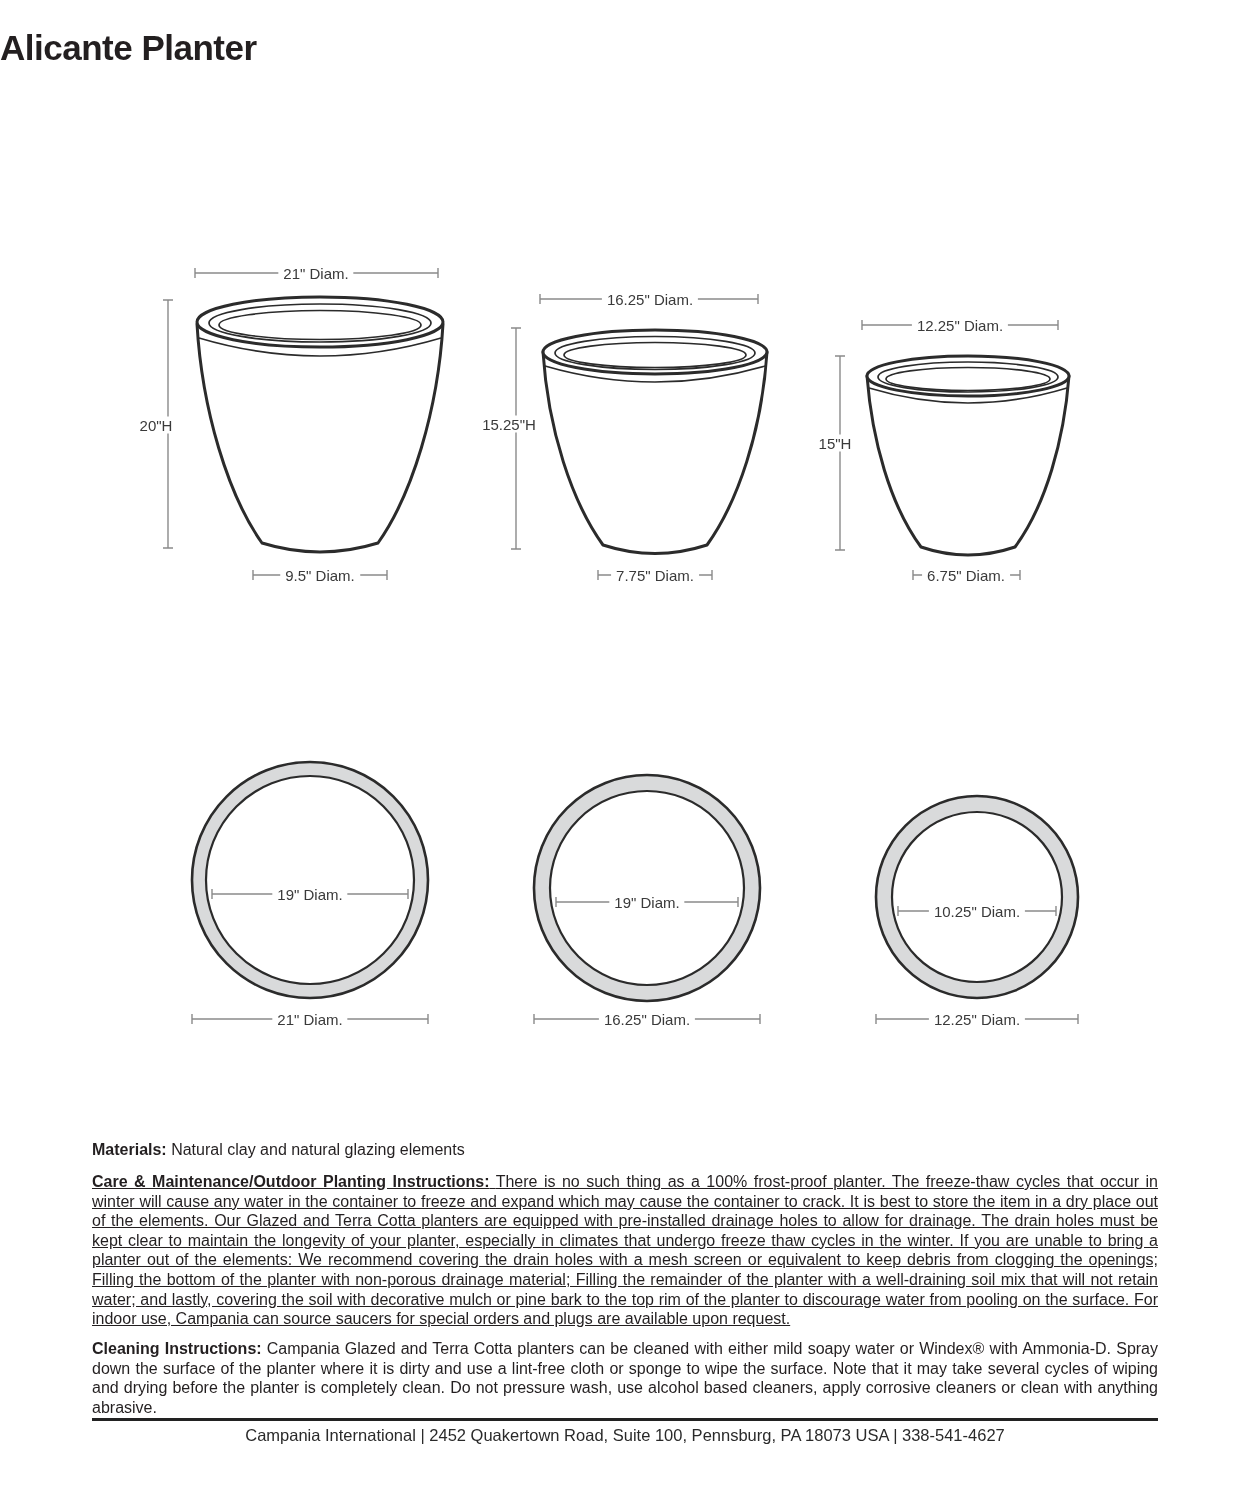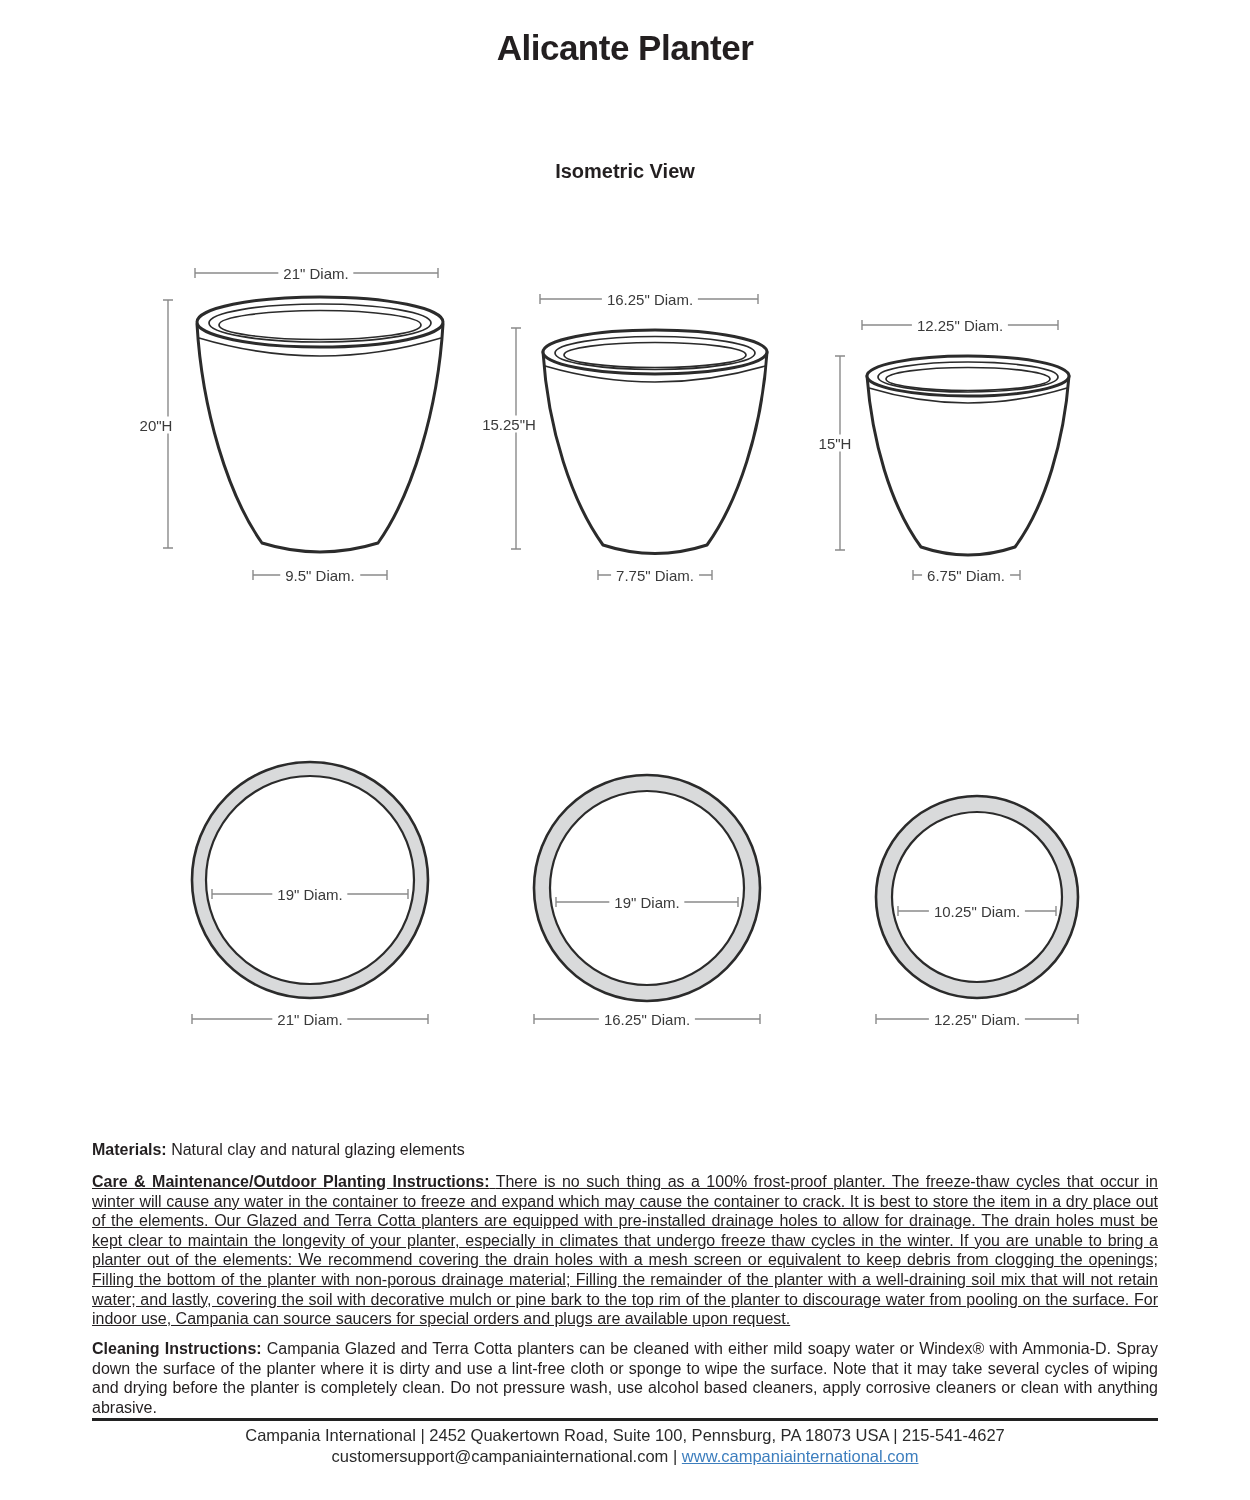--- a/index.html
+++ b/index.html
@@ -1,19 +1,19 @@
 <!DOCTYPE html>
 <html><head>
 <meta charset="utf-8">
 <title>Alicante Planter Spec Sheet</title>
 <style>
   html,body{margin:0;padding:0;background:#fff;}
   .page{position:relative;width:1250px;height:1500px;background:#fff;margin:0 auto;overflow:hidden;
         font-family:"Liberation Sans",sans-serif;color:#231f20;}
-  .page-title{position:absolute;top:28px;left:0;width:100%;text-align:center;
+  .page-title{position:absolute;top:28px;left:0;width:100%;text-align:left;
         font-size:35px;font-weight:bold;letter-spacing:-0.5px;}
   .section-heading{position:absolute;left:0;width:100%;text-align:center;
         font-size:20px;font-weight:bold;}
   #iso-heading{top:160px;}
   #top-heading{top:650px;}
   svg{position:absolute;left:0;}
   #iso-svg{top:240px;}
   #topview-svg{top:740px;}
   .outline-fill{fill:#ffffff;stroke:#2b2b2b;stroke-width:3;stroke-linecap:round;}
   .thin{fill:none;stroke:#2b2b2b;stroke-width:1.7;}
@@ -35,21 +35,20 @@
   #footer-line2{top:1447px;}
   .footer-link{color:#3d7ebe;text-decoration:underline;}
 </style>
 </head>
 <body>
 
 <div class="page">
 
   <div class="page-title">Alicante Planter</div>
 
-  <div class="section-heading" id="iso-heading">Isometric View</div>
 
   <svg id="iso-svg" width="1250" height="360" viewBox="0 0 1250 360">
 
     <g>
       <path class="dim" d="M195,28 V38 M195,33 H438 M438,28 V38"></path>
       <path class="dim" d="M163,60 H173 M168,60 V308 M163,308 H173"></path>
       <path class="dim" d="M253,330 V340 M253,335 H387 M387,330 V340"></path>
       <path class="outline-fill" d="M197,84 C202,170 228,255 262,303 Q320,321 378,303 C412,255 438,170 443,84"></path>
       <path class="thin" d="M199,98 Q320,134 441,98"></path>
       <ellipse class="ellipse-fill" cx="320" cy="82" rx="123" ry="25"></ellipse>
@@ -129,20 +128,15 @@
 
   <div class="textblock" id="care-para">
     <p><span class="para-label">Care &amp; Maintenance/Outdoor Planting Instructions:</span> <span>There is no such thing as a 100% frost-proof planter. The freeze-thaw cycles that occur in winter will cause any water in the container to freeze and expand which may cause the container to crack. It is best to store the item in a dry place out of the elements. Our Glazed and Terra Cotta planters are equipped with pre-installed drainage holes to allow for drainage. The drain holes must be kept clear to maintain the longevity of your planter, especially in climates that undergo freeze thaw cycles in the winter. If you are unable to bring a planter out of the elements: We recommend covering the drain holes with a mesh screen or equivalent to keep debris from clogging the openings; Filling the bottom of the planter with non-porous drainage material; Filling the remainder of the planter with a well-draining soil mix that will not retain water; and lastly, covering the soil with decorative mulch or pine bark to the top rim of the planter to discourage water from pooling on the surface. For indoor use, Campania can source saucers for special orders and plugs are available upon request.</span></p>
   </div>
 
   <div class="textblock" id="cleaning-para">
     <p><span class="para-label">Cleaning Instructions:</span> <span>Campania Glazed and Terra Cotta planters can be cleaned with either mild soapy water or Windex® with Ammonia-D. Spray down the surface of the planter where it is dirty and use a lint-free cloth or sponge to wipe the surface. Note that it may take several cycles of wiping and drying before the planter is completely clean. Do not pressure wash, use alcohol based cleaners, apply corrosive cleaners or clean with anything abrasive.</span></p>
   </div>
 
   <div class="footer-rule"></div>
-  <div class="footer-line" id="footer-line1">Campania International | 2452 Quakertown Road, Suite 100, Pennsburg, PA 18073 USA | 215-541-4627</div>
-  <div class="footer-line" id="footer-line2">
-    <span>customersupport@campaniainternational.com</span>
-    <span>|</span>
-    <a class="footer-link" href="#">www.campaniainternational.com</a>
-  </div>
+  <div class="footer-line" id="footer-line1">Campania International | 2452 Quakertown Road, Suite 100, Pennsburg, PA 18073 USA | 338-541-4627</div>
 
 </div>
 
 </body></html>

